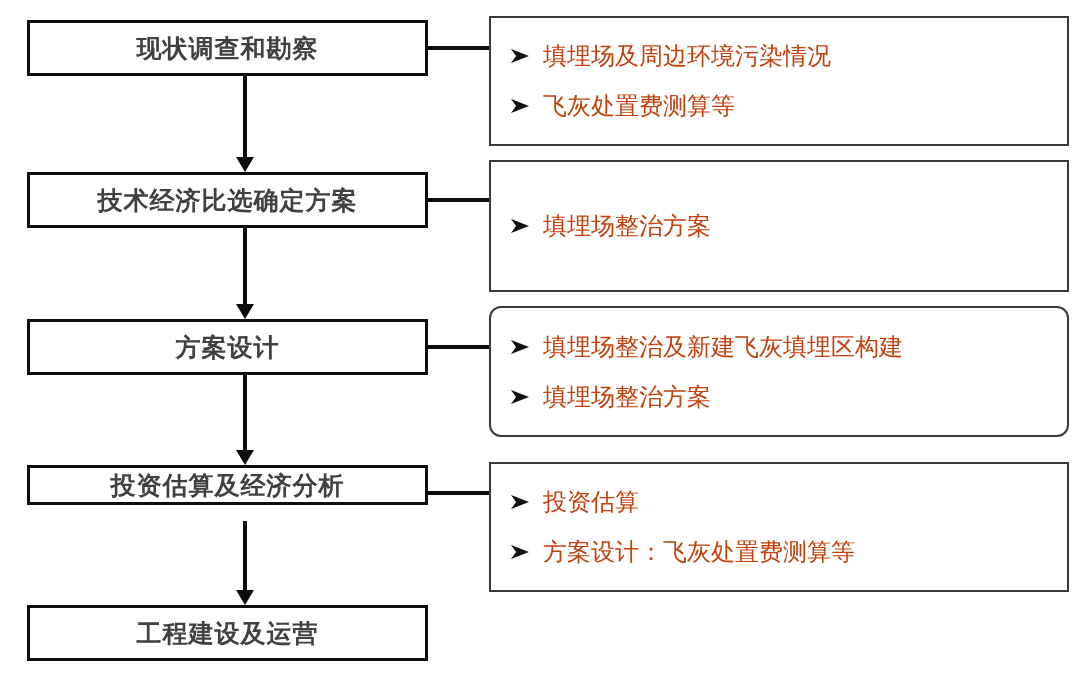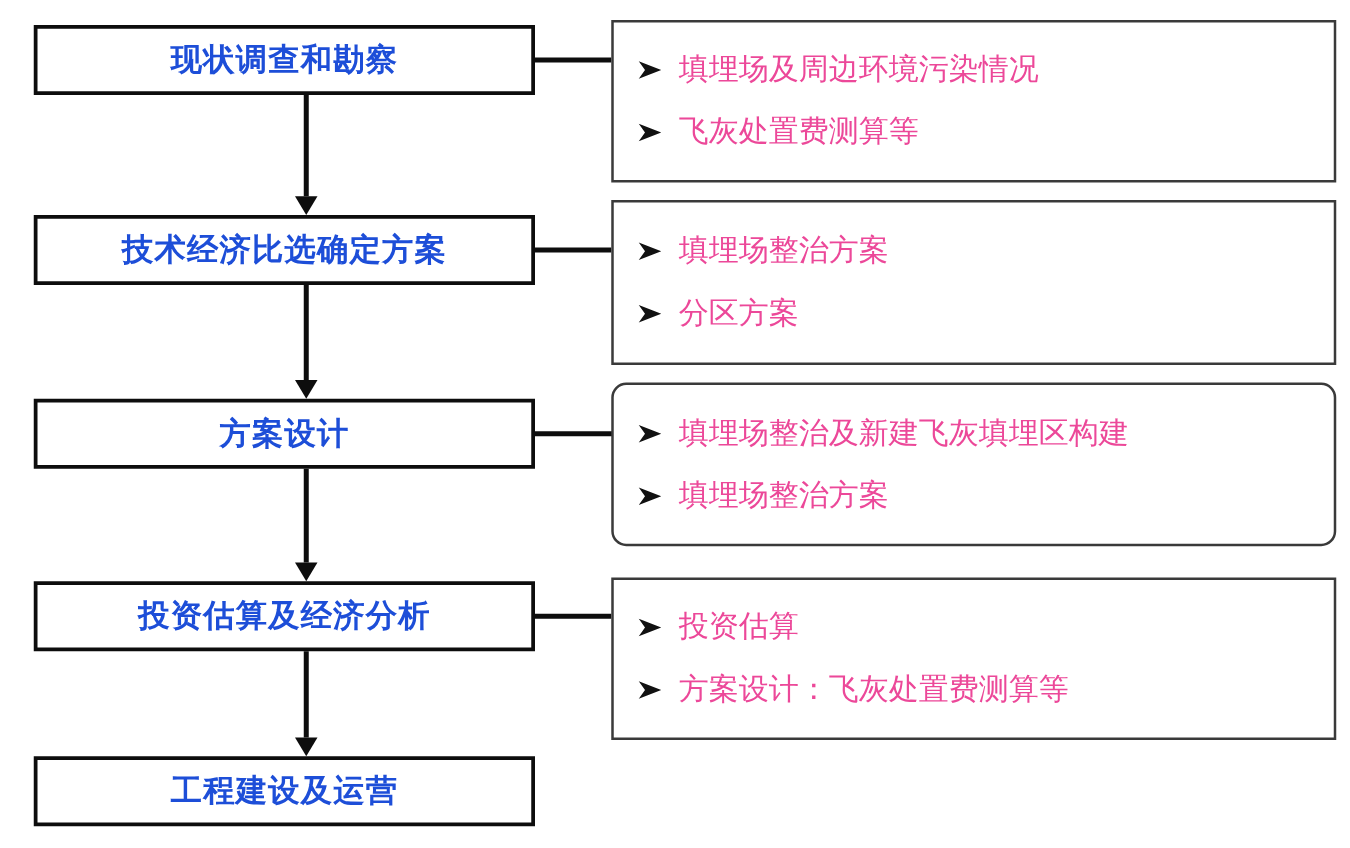--- a/index.html
+++ b/index.html
@@ -29,21 +29,21 @@
     background: #ffffff;
     display: flex;
     align-items: center;
     justify-content: center;
   }
   .stage-label {
     font-family: "Liberation Serif", "DejaVu Serif", serif;
     font-weight: bold;
     font-size: 25px;
     letter-spacing: 1px;
-    color: #1d4ed8;
+    color: #404040;
     white-space: nowrap;
     line-height: 1;
   }
 
   
   .detail-box {
     position: absolute;
     left: 489px;
     width: 580px;
     box-sizing: border-box;
@@ -65,21 +65,21 @@
     width: 34px;
     display: flex;
     align-items: center;
     justify-content: flex-start;
     color: #111111;
   }
   .bullet-marker svg { display: block; }
   .bullet-text {
     font-family: "Liberation Serif", "DejaVu Serif", serif;
     font-size: 24px;
-    color: #ec4899;
+    color: #c2410c;
     white-space: nowrap;
     line-height: 1;
   }
 
   
   .down-arrow {
     position: absolute;
     width: 18px;
   }
   .down-arrow .shaft {
@@ -117,21 +117,21 @@
   </div>
 
   <div class="stage-box" style="top:172px; height:56px;">
     <span class="stage-label">技术经济比选确定方案</span>
   </div>
 
   <div class="stage-box" style="top:319px; height:56px;">
     <span class="stage-label">方案设计</span>
   </div>
 
-  <div class="stage-box" style="top:465px; height:56px;">
+  <div class="stage-box" style="top:465px; height:40px;">
     <span class="stage-label">投资估算及经济分析</span>
   </div>
 
   <div class="stage-box" style="top:605px; height:56px;align-items:center;">
     <span class="stage-label">工程建设及运营</span>
   </div>
 
   <div class="down-arrow" style="left:236px; top:76px; height:96px;">
     <div class="shaft" style="height:81px;"></div>
     <div class="head"></div>
@@ -178,28 +178,20 @@
 
   <div class="detail-box" style="top:160px; height:132px;">
     <div class="bullet-row">
       <span class="bullet-marker">
         <svg width="22" height="20" viewBox="0 0 22 20" aria-hidden="true">
           <path d="M2 3 L20 10 L2 17 L7 10 Z" fill="#111111"></path>
         </svg>
       </span>
       <span class="bullet-text">填埋场整治方案</span>
     </div>
-    <div class="bullet-row">
-      <span class="bullet-marker">
-        <svg width="22" height="20" viewBox="0 0 22 20" aria-hidden="true">
-          <path d="M2 3 L20 10 L2 17 L7 10 Z" fill="#111111"></path>
-        </svg>
-      </span>
-      <span class="bullet-text">分区方案</span>
-    </div>
   </div>
 
   <div class="detail-box" style="top:306px; height:131px;border-radius:12px;">
     <div class="bullet-row">
       <span class="bullet-marker">
         <svg width="22" height="20" viewBox="0 0 22 20" aria-hidden="true">
           <path d="M2 3 L20 10 L2 17 L7 10 Z" fill="#111111"></path>
         </svg>
       </span>
       <span class="bullet-text">填埋场整治及新建飞灰填埋区构建</span>

